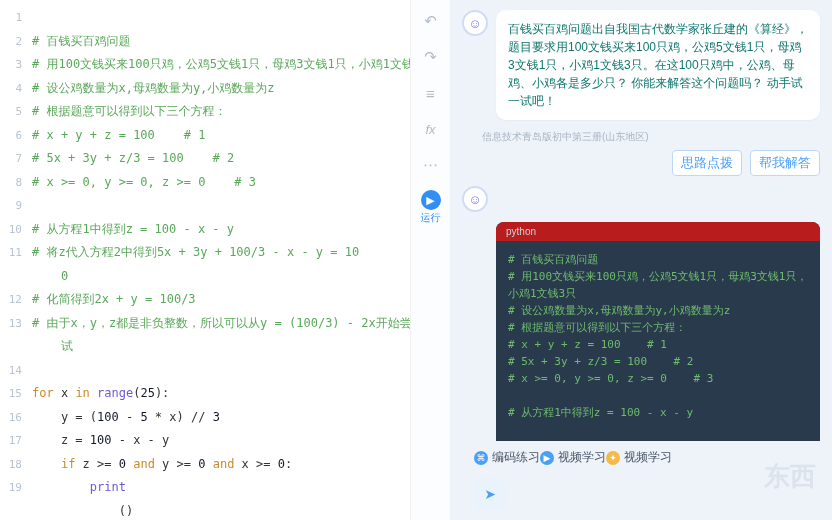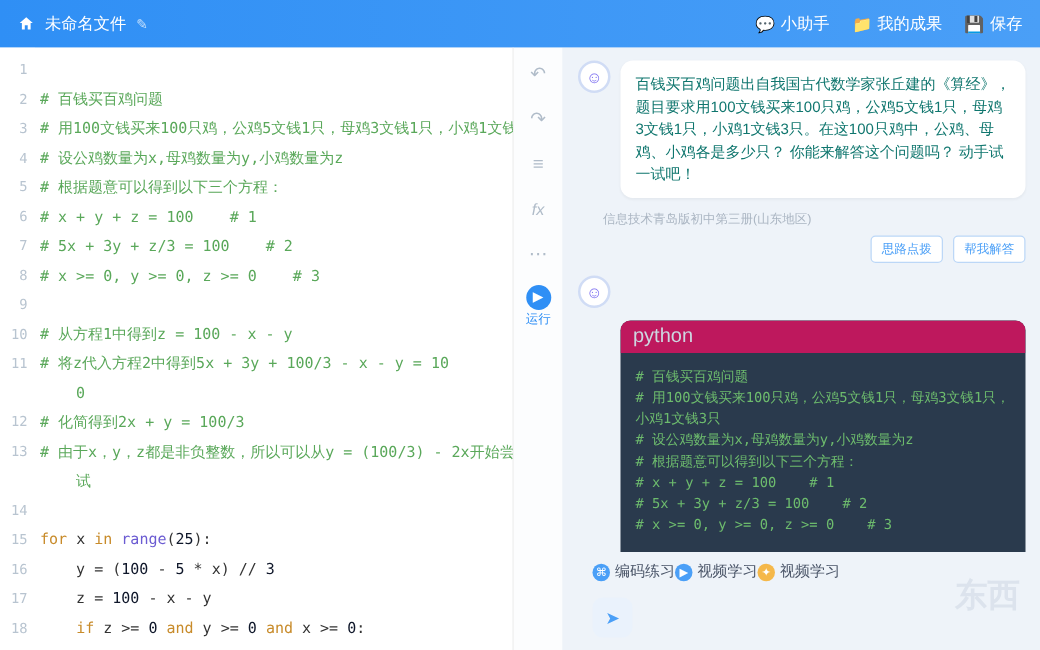--- a/index.html
+++ b/index.html
@@ -21,63 +21,38 @@
 .tool { width: 22px; height: 22px; display: flex; align-items: center; justify-content: center; cursor: pointer; font-size: 15px; }
 .run-btn { color: #2f8ff5; text-align: center; font-size: 10px; line-height: 12px; }
 .run-btn .circle { width: 20px; height: 20px; border-radius: 50%; background: #2f8ff5; color: #fff; display: flex; align-items: center; justify-content: center; font-size: 11px; margin-bottom: 2px; }
 .right-pane { flex: 1; background: #eef3f9; display: flex; flex-direction: column; overflow: hidden; }
 .chat { flex: 1; overflow: auto; padding: 10px 12px 4px 12px; }
 .msg { display: flex; gap: 8px; margin-bottom: 10px; }
 .avatar { width: 26px; height: 26px; border-radius: 50%; background: #fff; border: 2px solid #d0dcf5; display: flex; align-items: center; justify-content: center; color: #7a6cf0; font-size: 13px; flex-shrink: 0; }
 .bubble { background: #fff; border-radius: 10px; padding: 10px 12px; font-size: 12px; line-height: 18px; color: #0f766e; flex: 1; box-shadow: 0 1px 2px rgba(0,0,0,0.04); }
 .source { font-size: 10px; color: #aab5c2; margin-left: 20px; margin-bottom: 6px; }
 .actions { display: flex; gap: 8px; justify-content: flex-end; margin-bottom: 10px; }
-.pillbtn { font-size: 10px; color: #4a9ff7; border: 1px solid #bcd7f7; border-radius: 4px; padding: 3px 8px; background: #fff; cursor: pointer; }
+.pillbtn { font-size: 13px; color: #4a9ff7; border: 1px solid #bcd7f7; border-radius: 4px; padding: 3px 8px; background: #fff; cursor: pointer; }
 .codebox { background: #2a3a4d; border-radius: 8px; overflow: hidden; margin-left: 34px; }
-.codebox-h { background: #be185d; color: #cdd6e0; font-size: 16px; padding: 4px 10px; }
+.codebox-h { background: #b91c1c; color: #cdd6e0; font-size: 10px; padding: 4px 10px; }
 .codebox-body { padding: 10px 12px; font-family: Consolas, monospace; font-size: 11px; line-height: 17px; color: #8fa5bc; white-space: pre-wrap; word-break: break-all; }
 .c-g { color: #6dbb6d; }
 .tabs { display: flex; gap: 0; padding: 8px 24px 4px; font-size: 12px; color: #4a5568; }
 .tab-icon { width: 14px; height: 14px; border-radius: 50%; display: inline-flex; align-items: center; justify-content: center; font-size: 9px; color: #fff; margin-right: 4px; }
 .ti1 { background: #4a9ff7; } .ti2 { background: #4a9ff7; } .ti3 { background: #f5b84a; }
 .inputbar { display: flex; gap: 8px; padding: 8px 24px 10px; align-items: center; }
 .inputbar input { flex: 1; border: 1px solid #dbe3ec; border-radius: 18px; padding: 8px 14px; font-size: 12px; outline: none; }
 .sendbtn { width: 32px; height: 32px; border-radius: 8px; background: #eaf2fc; color: #4a9ff7; display: flex; align-items: center; justify-content: center; cursor: pointer; font-size: 14px; }
 .watermark { position: absolute; right: 16px; bottom: 26px; color: rgba(120,140,170,0.15); font-size: 26px; font-weight: bold; pointer-events: none; }
 svg { display: block; }
 </style>
 </head>
 <body>
 
 <div class="app">
-  <div class="header">
-    <div class="header-left">
-      <span>
-        <svg width="14" height="14" viewBox="0 0 24 24" fill="#fff">
-            <path d="M12 3l9 8h-3v9h-4v-6H10v6H6v-9H3z"></path>
-          </svg>
-      </span>
-      <span>未命名文件</span>
-      <span style="opacity:.7;font-size:11px">✎</span>
-    </div>
-    <div class="header-right">
-      <div class="header-item">
-        <span>💬</span>
-        <span>小助手</span>
-      </div>
-      <div class="header-item">
-        <span>📁</span>
-        <span>我的成果</span>
-      </div>
-      <div class="header-item">
-        <span>💾</span>
-        <span>保存</span>
-      </div>
-    </div>
-  </div>
 
   <div class="body">
     <div class="editor-pane">
       <div class="gutter" id="gutter">1<br>2<br>3<br>4<br>5<br>6<br>7<br>8<br>9<br>10<br>11<br><br>12<br>13<br><br>14<br>15<br>16<br>17<br>18<br>19<br><br>20</div>
       <div class="code" id="code">
 <span class="cmt"># 百钱买百鸡问题</span>
 <span class="cmt"># 用100文钱买来100只鸡，公鸡5文钱1只，母鸡3文钱1只，小鸡1文钱3只</span>
 <span class="cmt"># 设公鸡数量为x,母鸡数量为y,小鸡数量为z</span>
 <span class="cmt"># 根据题意可以得到以下三个方程：</span>
 <span class="cmt"># x + y + z = 100    # 1</span>

